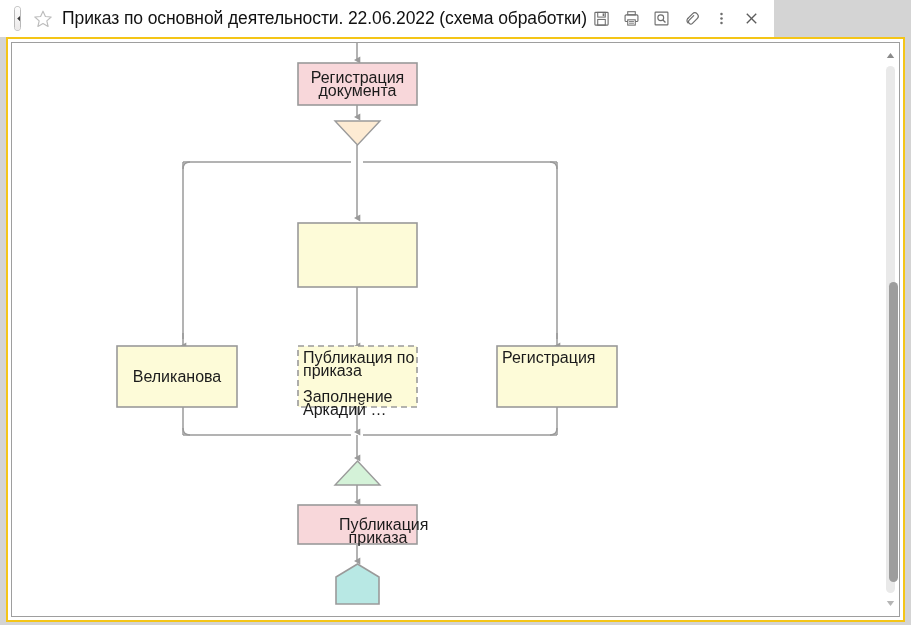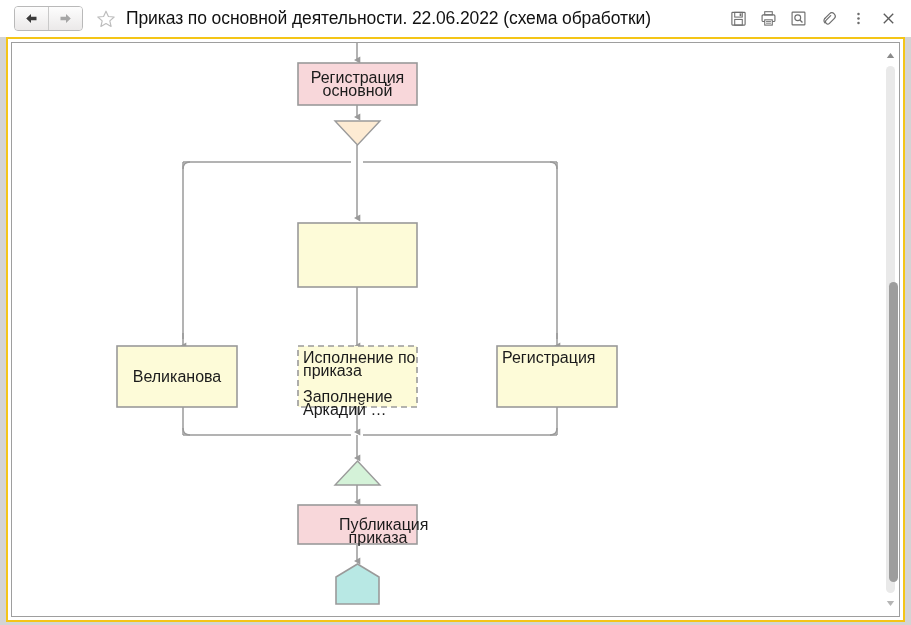--- a/index.html
+++ b/index.html
@@ -7,21 +7,21 @@
   body{
     width:911px;height:625px;
     background:#d4d4d4;
     font-family:"Liberation Sans","DejaVu Sans",sans-serif;
     overflow:hidden;
     -webkit-font-smoothing:antialiased;
   }
 
   
   .titlebar{
-    position:absolute;left:0;top:0;width:911px;height:37px;
+    position:absolute;left:0;top:0;width:774px;height:37px;
     background:#ffffff;
     display:flex;align-items:center;
     box-sizing:border-box;
   }
   .navgroup{
     display:flex;margin-left:14px;
     border:1px solid #b9b9b9;border-radius:4px;overflow:hidden;
     background:linear-gradient(#ffffff,#eceaea);
     height:23px;
   }
@@ -252,30 +252,30 @@
 
         <polygon points="345.5,418 368,442 323,442" fill="#d4f2d8" stroke="#9a9a9a" stroke-width="1.4"></polygon>
 
         <rect x="286" y="462" width="119" height="39" fill="#f8d7da" stroke="#9a9a9a" stroke-width="1.6"></rect>
 
         <polygon points="324,534 345.5,521 367,534 367,561 324,561" fill="#b8e8e4" stroke="#9a9a9a" stroke-width="1.6"></polygon>
       </svg>
 
       <div class="node-label nl-center" style="left:286px;top:28px;width:119px;">
         <div>Регистрация</div>
-        <div>основной</div>
+        <div>документа</div>
       </div>
 
 
       <div class="node-label nl-center" style="left:105px;top:327px;width:120px;">
         <div>Великанова</div>
       </div>
 
       <div class="node-label nl-left" style="left:291px;top:308px;width:114px;">
-        <div>Исполнение по</div>
+        <div>Публикация по</div>
         <div>приказа</div>
         <div style="height:13px;"></div>
         <div>Заполнение Аркадий …</div>
       </div>
 
       <div class="node-label nl-left" style="left:490px;top:308px;width:115px;">
         <div>Регистрация</div>
       </div>
 
       <div class="node-label nl-center" style="left:286px;top:475px;width:119px;padding-left:41px;">

